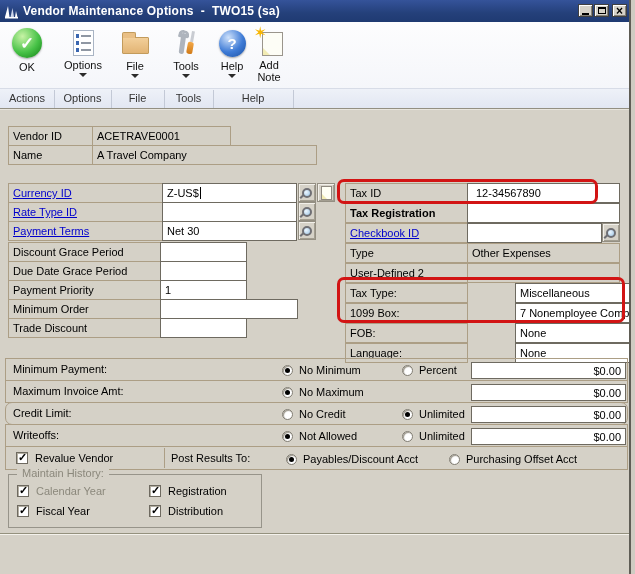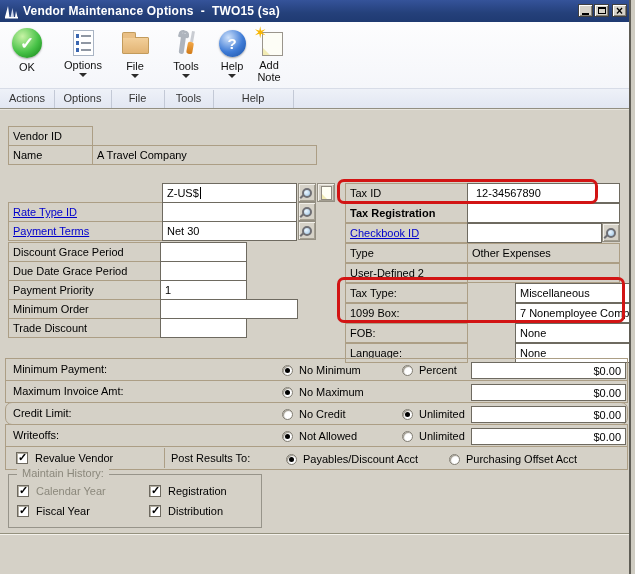--- a/index.html
+++ b/index.html
@@ -234,23 +234,25 @@
       <div class="strip-sep" style="left:111px;"></div>
       <div class="strip-sep" style="left:164px;"></div>
       <div class="strip-sep" style="left:213px;"></div>
       <div class="strip-sep" style="left:293px;"></div>
     </div>
   </div>
   <div class="ribbon-divider"></div>
   <div class="ribbon-divider2"></div>
 
   <div class="cell" style="left:8px;top:126px;width:85px;height:20px;">Vendor ID</div>
+  <div class="cell" style="left:92px;top:126px;width:139px;height:20px;">ACETRAVE0001</div>
   <div class="cell" style="left:92px;top:145px;width:225px;height:20px;">A Travel Company</div>
   <div class="cell" style="left:8px;top:145px;width:85px;height:20px;">Name</div>
 
+  <div class="cell" style="left:8px;top:183px;width:155px;height:20px;"><span class="link">Currency ID</span></div>
   <div class="wfield" style="left:162px;top:183px;width:135px;height:20px;"><span>Z-US$</span><span class="caret"></span></div>
   <div class="lookup-btn" style="left:298px;top:183px;">
       <div class="mag"></div>
     </div>
   <div class="lookup-btn" style="left:317px;top:183px;">
       <div class="mini-note"></div>
     </div>
 
   <div class="cell" style="left:8px;top:202px;width:155px;height:20px;"><span class="link">Rate Type ID</span></div>
   <div class="wfield" style="left:162px;top:202px;width:135px;height:20px;"><span></span></div>

